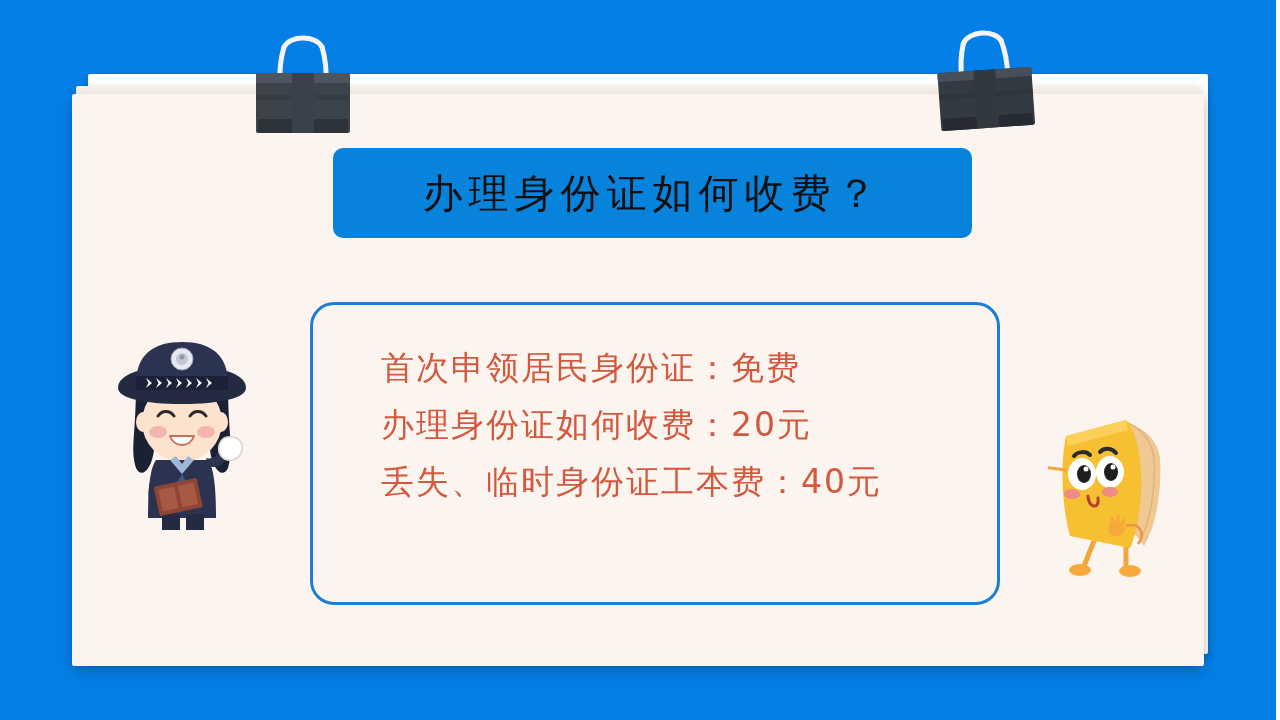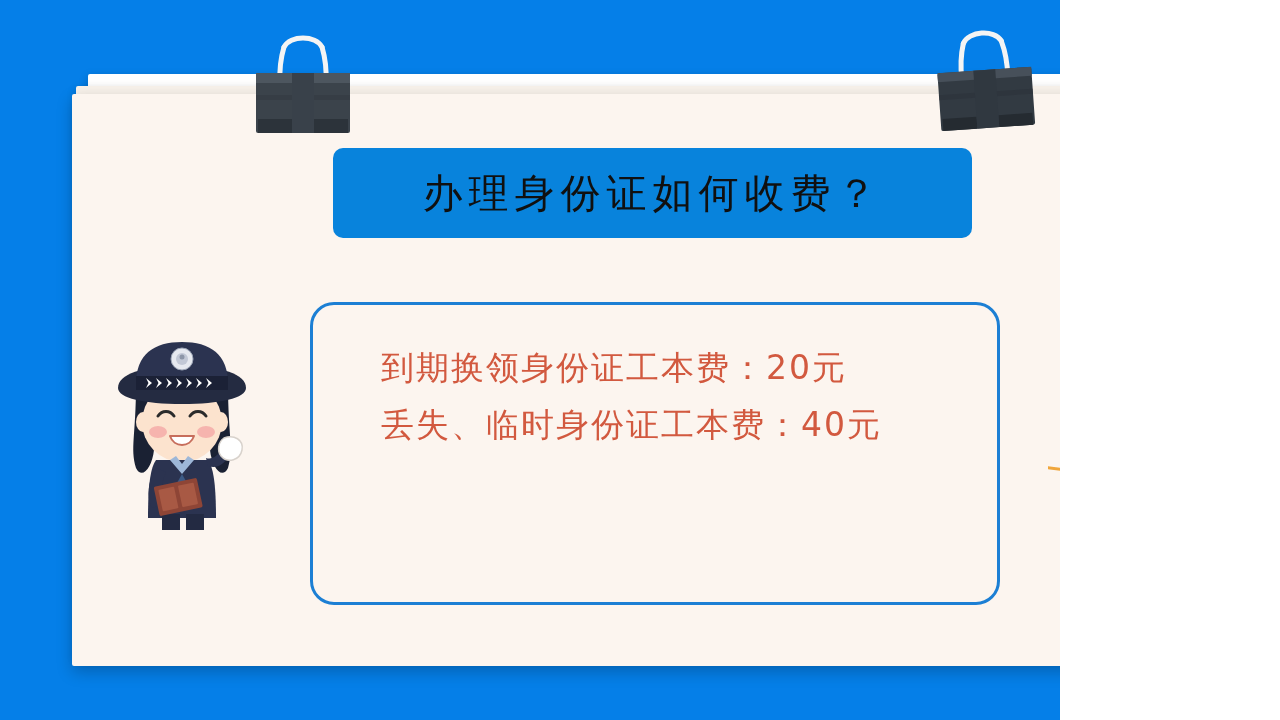--- a/index.html
+++ b/index.html
@@ -9,21 +9,21 @@
   }
   body {
     width: 1280px;
     height: 720px;
     overflow: hidden;
     font-family: "DejaVu Sans", "Liberation Sans", sans-serif;
   }
 
   #stage {
     position: relative;
-    width: 1060px;
+    width: 1276px;
     height: 720px;
     background: #057FE8;
     overflow: hidden;
   }
 
   
   .sheet {
     position: absolute;
     border-radius: 2px;
   }
@@ -160,21 +160,22 @@
       <path d="M44 42 L66 42 L66 100 L44 100 Z" fill="#303840"></path>
     </svg>
   </div>
 
   <div class="title-bar">
     <span class="title-text">办理身份证如何收费？</span>
   </div>
 
   <div class="content-box">
     <div class="fee-list">
-      <div class="fee-line">到期换领身份证工本费：20元</div>
+      <div class="fee-line">首次申领居民身份证：免费</div>
+      <div class="fee-line">办理身份证如何收费：20元</div>
       <div class="fee-line">丢失、临时身份证工本费：40元</div>
     </div>
   </div>
 
   <div class="mascot-police">
     <svg viewBox="0 0 180 215">
 
       <path d="M44 66 C44 118, 38 130, 44 150 C50 162, 60 150, 62 132 L118 132 C120 150, 130 162, 136 150 C142 130, 136 118, 136 66 Z" fill="#1A2133"></path>
 
       <ellipse cx="90" cy="104" rx="40" ry="40" fill="#FCE3CE"></ellipse>

